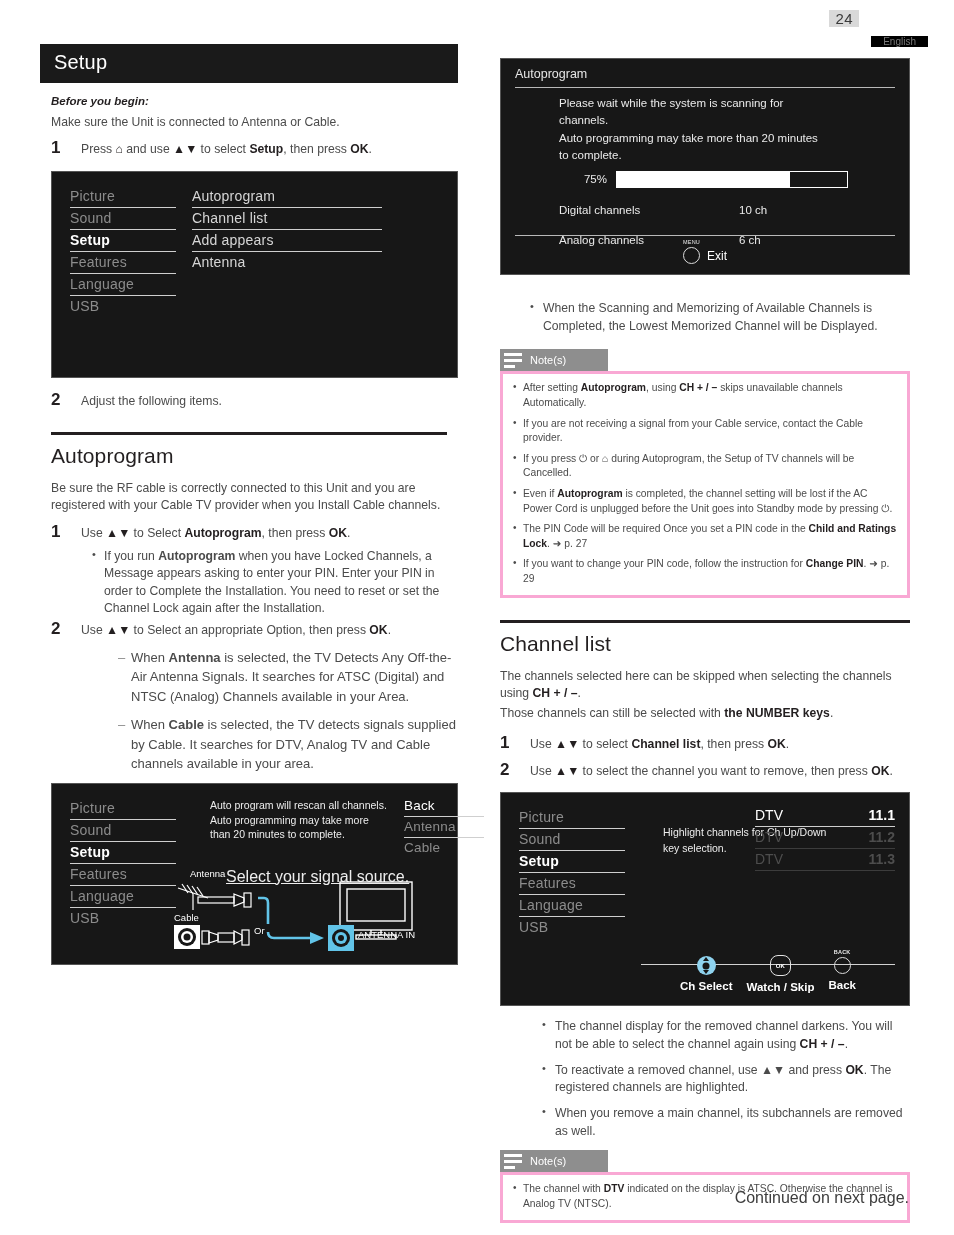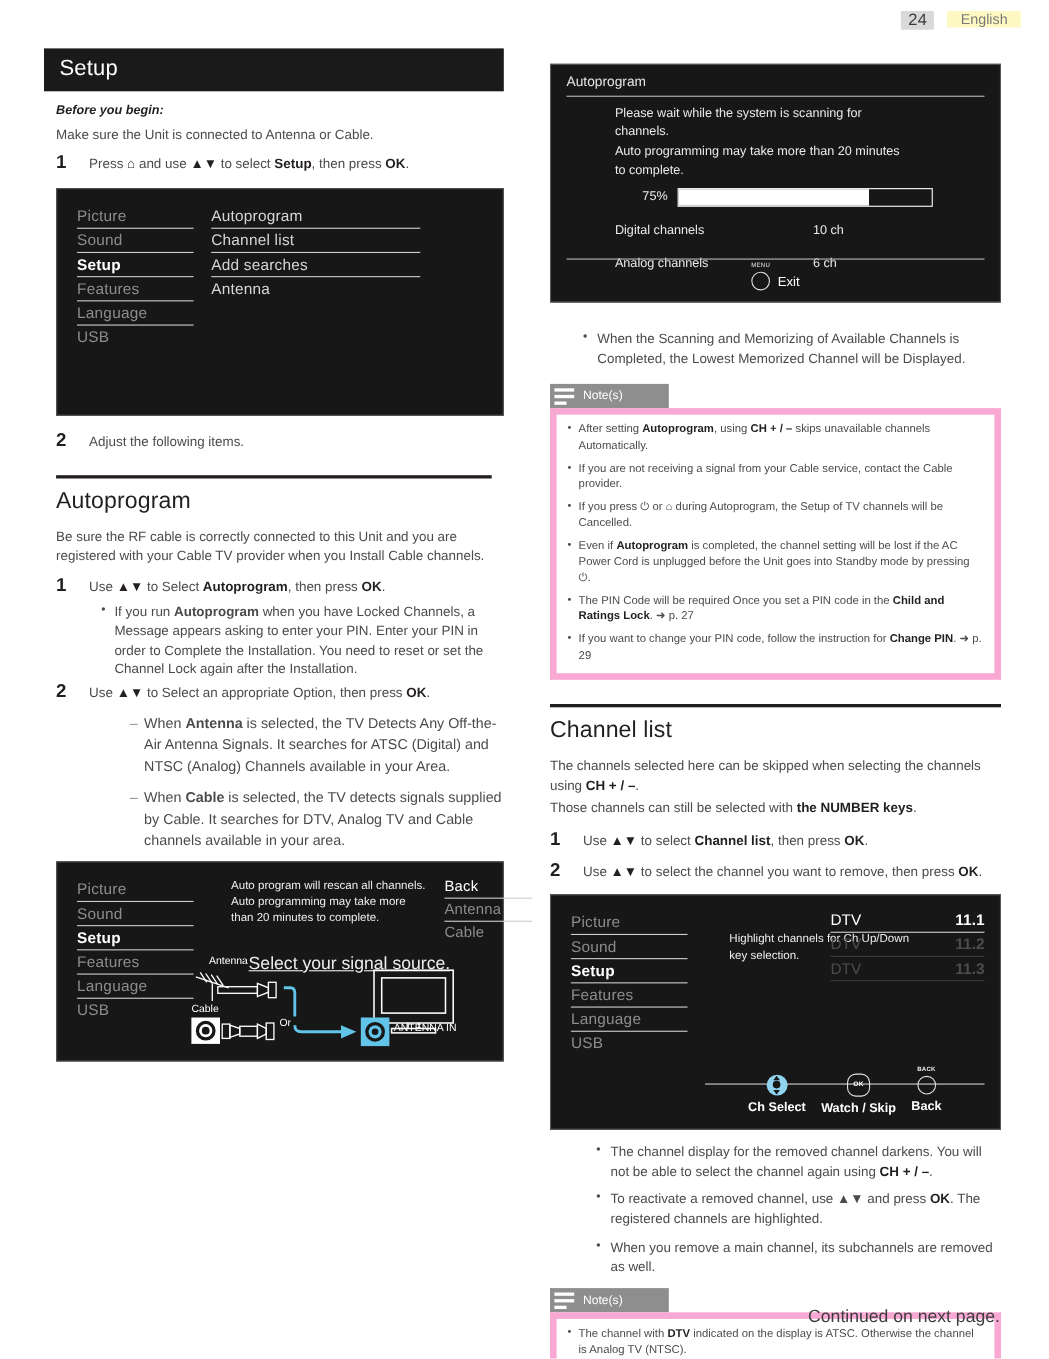--- a/index.html
+++ b/index.html
@@ -30,26 +30,27 @@
     background: #d9d9d9;
     color: #3a3a3a;
     font-size: 15px;
     width: 30px;
     display: flex;
     align-items: center;
     justify-content: center;
     letter-spacing: 0.3px;
   }
   .page-lang {
-    background: #fef9c3;
+    background: #000000;
     color: #7a7a7a;
-    font-size: 13px;
+    font-size: 10px;
     padding: 0 12px;
     display: flex;
     align-items: center;
+    margin-top: 26px;
   }
 
   
   .col-left {
     position: absolute;
     left: 40px;
     top: 44px;
     width: 418px;
   }
   .col-right {
@@ -441,21 +442,21 @@
   .note-icon i {
     display: block;
     height: 3px;
     background: #ffffff;
   }
   .note-icon i:nth-child(1) { width: 100%; }
   .note-icon i:nth-child(2) { width: 100%; }
   .note-icon i:nth-child(3) { width: 60%; }
   .note-head-label { font-size: 11px; }
   .note-box {
-    border: 6px solid #f9a8d4;
+    border: 3px solid #f9a8d4;
     padding: 7px 10px 8px 10px;
   }
   .note-list { margin: 0; padding: 0; list-style: none; }
   .note-list li {
     font-size: 10.3px;
     line-height: 1.42;
     color: #4b4b4b;
     position: relative;
     padding-left: 10px;
     margin-bottom: 6px;
@@ -524,21 +525,21 @@
         <div class="osd-item">Picture</div>
         <div class="osd-item">Sound</div>
         <div class="osd-item sel">Setup</div>
         <div class="osd-item">Features</div>
         <div class="osd-item">Language</div>
         <div class="osd-item last">USB</div>
       </div>
       <div class="osd-mid">
         <div class="osd-item">Autoprogram</div>
         <div class="osd-item">Channel list</div>
-        <div class="osd-item">Add searches</div>
+        <div class="osd-item">Add appears</div>
         <div class="osd-item plain">Antenna</div>
       </div>
     </div>
   </div>
 
   <div class="step" style="margin-top:12px;">
     <div class="step-num">2</div>
     <div class="step-txt">Adjust the following items.</div>
   </div>
 

